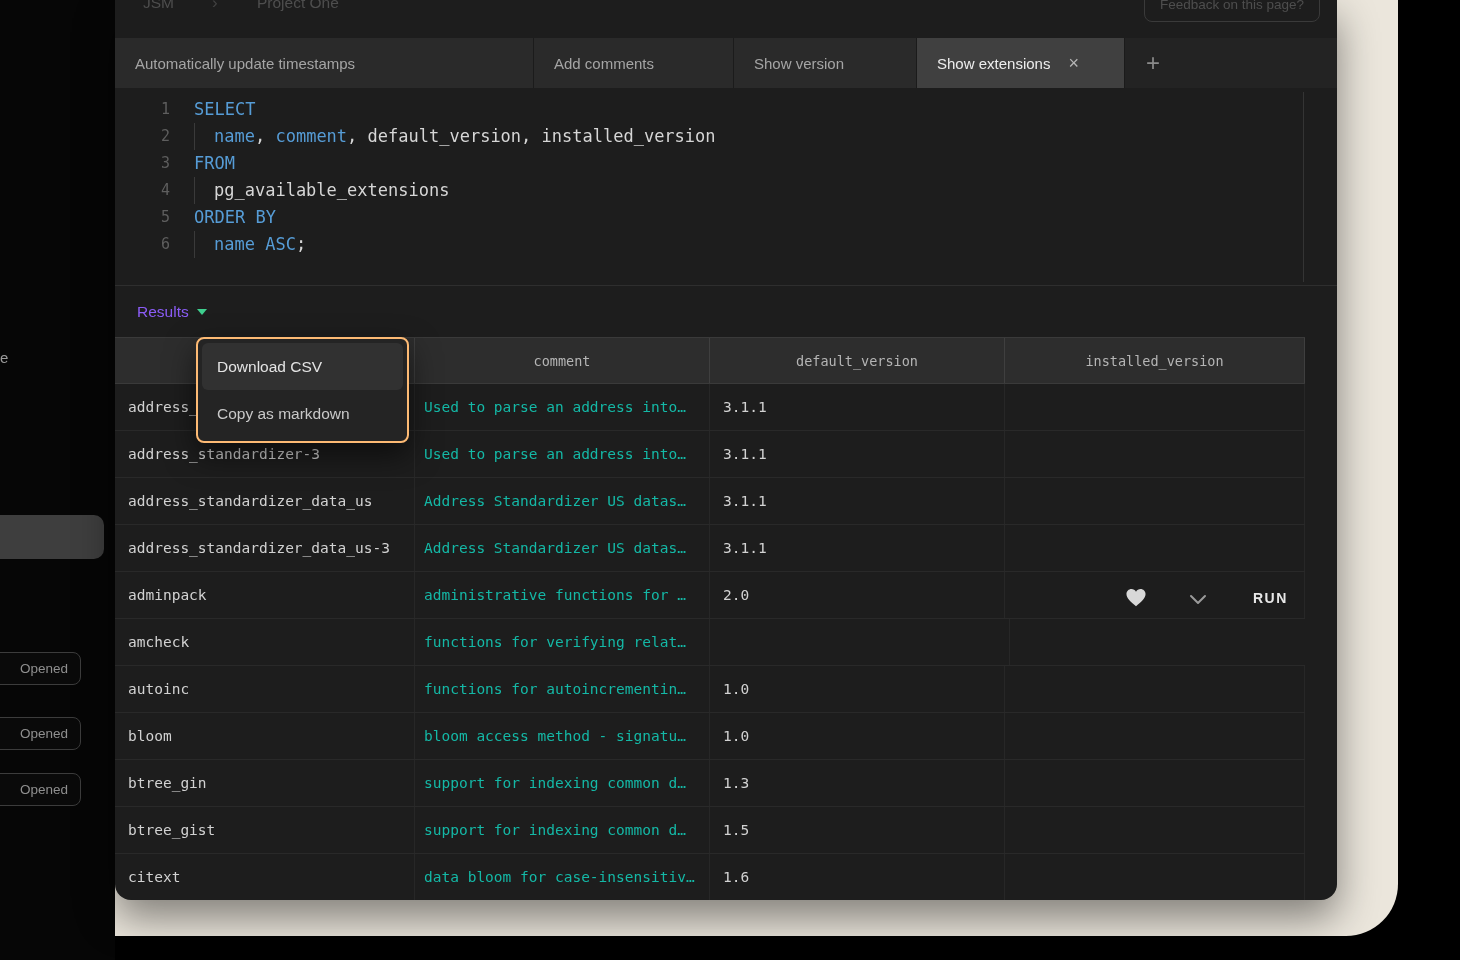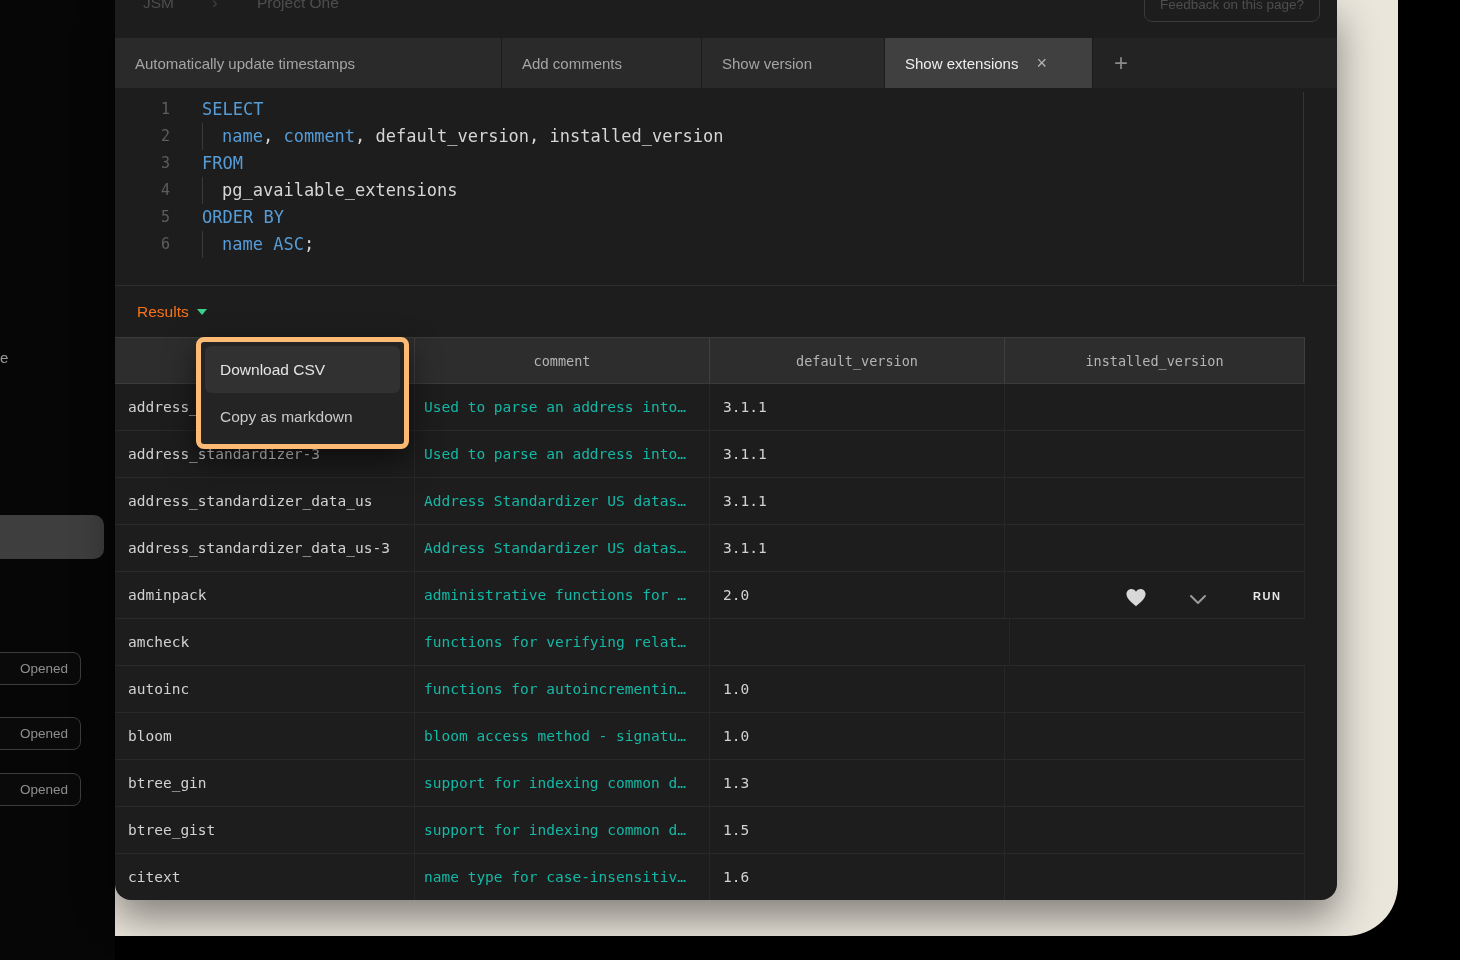--- a/index.html
+++ b/index.html
@@ -30,68 +30,68 @@
   .feedback-btn { position:absolute; top:-13px; right:17px; height:35px; padding:0 15px;
                   border:1px solid #3a3a3a; border-radius:8px; color:#4e4e4e; font-size:13.5px;
                   display:flex; align-items:center; background:transparent; }
 
   
   .tabbar { position:absolute; left:0; top:38px; width:100%; height:50px; background:#232323;
             display:flex; align-items:stretch; }
   .tab { display:flex; align-items:center; padding:0 20px; background:#2a2a2a;
          border-right:1px solid #1b1b1b; color:#a5a5a5; font-size:15px; overflow:hidden;
          white-space:nowrap; flex:none; }
-  .tab:nth-child(1){ width:387px; } .tab:nth-child(2){ width:200px; }
+  .tab:nth-child(1){ width:419px; } .tab:nth-child(2){ width:200px; }
   .tab:nth-child(3){ width:183px; } .tab:nth-child(4){ width:208px; }
   .tab.active { background:#404040; color:#ededed; }
   .tab .close { margin-left:18px; color:#b5b5b5; font-size:18px; line-height:1; }
   .plus { margin-left:21px; align-self:center; color:#8a8a8a; font-size:24px; font-weight:300; }
 
   
   .editor { position:absolute; left:0; top:88px; width:100%; height:197px; padding-top:8px;
             font-family:"DejaVu Sans Mono","Liberation Mono",monospace; font-size:17px; }
   .code-line { height:27px; line-height:27px; display:flex; }
   .ln { width:55px; text-align:right; color:#5e5e5e; font-size:15px; flex:none; }
-  .lc { margin-left:32px; white-space:pre; color:#d6d6d6; }
+  .lc { margin-left:24px; white-space:pre; color:#d6d6d6; }
   .guide { display:inline-block; width:20px; height:27px; border-left:1px solid #3a3a3a; vertical-align:top; }
   .tk-kw { color:#569cd6; }
   .tk-pl { color:#d6d6d6; }
   .ed-scroll { position:absolute; left:1188px; top:92px; width:1px; height:190px; background:#343434; }
   .divider { position:absolute; left:0; top:285px; width:100%; height:1px; background:#2e2e2e; }
 
   
   .resultsbar { position:absolute; left:0; top:286px; width:100%; height:51px; }
   .results-label { position:absolute; left:22px; top:0; height:51px; display:flex; align-items:center;
-                   gap:8px; color:#f97316; font-size:15.5px; }
+                   gap:8px; color:#8b5cf6; font-size:15.5px; }
   .caret-down { width:0; height:0; border-left:5px solid transparent; border-right:5px solid transparent;
                 border-top:6px solid #3ecf8e; }
   .heart-btn { position:absolute; left:1010px; top:302px; width:24px; height:22px; }
   .chev-btn  { position:absolute; left:1074px; top:306px; width:18px; height:14px; }
-  .run-btn { position:absolute; left:1138px; top:304px; color:#e8e8e8; font-size:11px;
+  .run-btn { position:absolute; left:1138px; top:304px; color:#e8e8e8; font-size:14px;
              font-weight:600; letter-spacing:1.5px; }
 
   
   .thead { position:absolute; left:0; top:337px; width:1190px; height:47px; background:#2d2d2d;
            border-top:1px solid #3a3a3a; border-bottom:1px solid #3a3a3a; display:flex; }
   .th { display:flex; align-items:center; justify-content:center; color:#b5b5b5;
         font-family:"DejaVu Sans Mono","Liberation Mono",monospace; font-size:13.5px;
         border-right:1px solid #3f3f3f; flex:none; }
   .th.c0{ width:300px; } .th.c1{ width:295px; } .th.c2{ width:295px; } .th.c3{ width:300px; }
   .tbody { position:absolute; left:0; top:384px; width:1190px; }
   .tr { height:47px; display:flex; border-bottom:1px solid #292929; }
   .td { display:flex; align-items:center; font-family:"DejaVu Sans Mono","Liberation Mono",monospace;
         font-size:14.5px; border-right:1px solid #272727; overflow:hidden; white-space:nowrap; flex:none; }
   .td.c0{ width:300px; padding-left:13px; color:#d2d2d2; }
   .td.c1{ width:295px; padding-left:9px;  color:#14b8a6; }
   .td.c2{ width:295px; padding-left:13px; color:#d2d2d2; }
   .td.c3{ width:300px; }
 
   
   .menu { position:absolute; left:81px; top:337px; width:213px; background:#242424;
-          border:5px solid #fdba74; border-radius:8px; box-shadow:0 12px 30px rgba(0,0,0,.55);
+          border:2px solid #fdba74; border-radius:8px; box-shadow:0 12px 30px rgba(0,0,0,.55);
           padding:4px; z-index:50; }
   .menu-item { height:47px; display:flex; align-items:center; padding-left:15px; color:#c9c9c9;
                font-size:15.5px; border-radius:6px; }
   .menu-item.active { background:#313131; color:#e4e4e4; }
 </style>
 </head>
 <body>
 
 <div class="cream"></div>
 
@@ -245,21 +245,21 @@
         <div class="td c3"></div>
       </div>
       <div class="tr">
         <div class="td c0">btree_gist</div>
         <div class="td c1">support for indexing common d…</div>
         <div class="td c2">1.5</div>
         <div class="td c3"></div>
       </div>
       <div class="tr">
         <div class="td c0">citext</div>
-        <div class="td c1">name type for case-insensitiv…</div>
+        <div class="td c1">data bloom for case-insensitiv…</div>
         <div class="td c2">1.6</div>
         <div class="td c3"></div>
       </div>
     </div>
 
   <div class="menu" id="menu">
       <div class="menu-item active">Download CSV</div>
       <div class="menu-item">Copy as markdown</div>
     </div>
 

